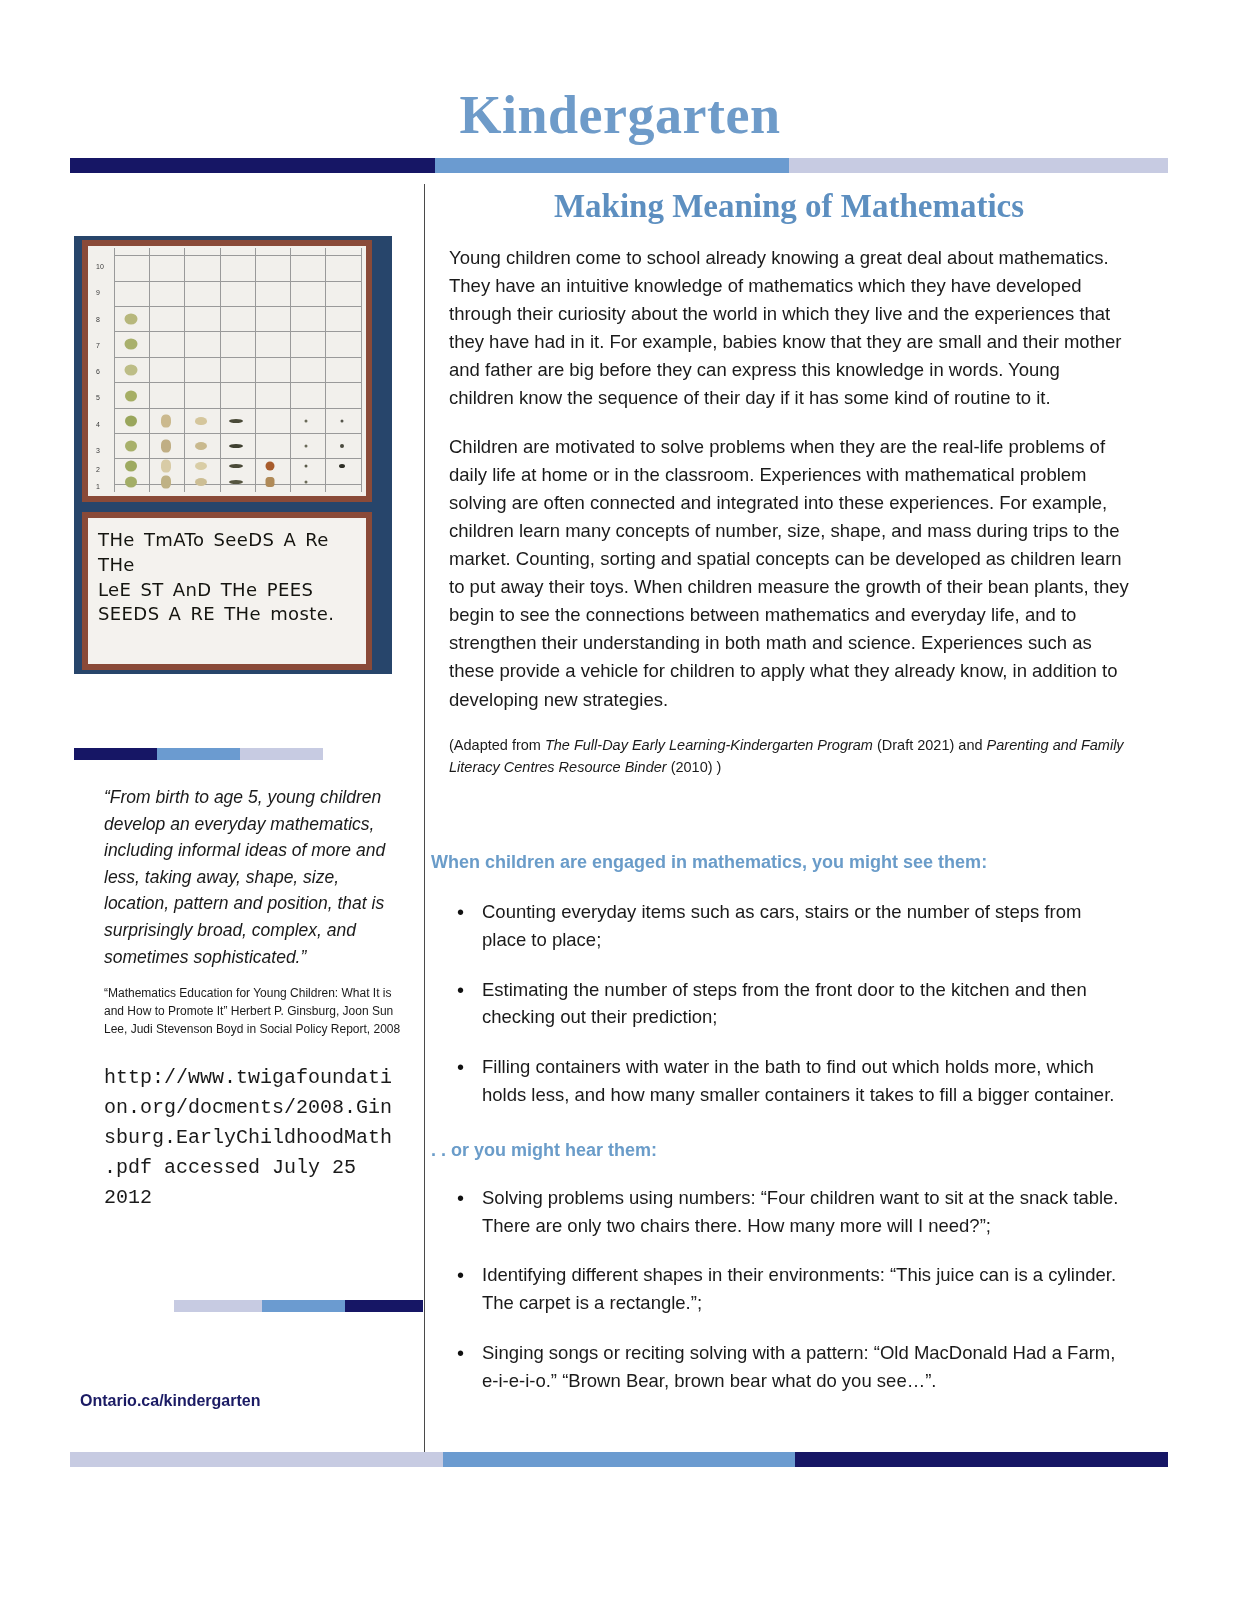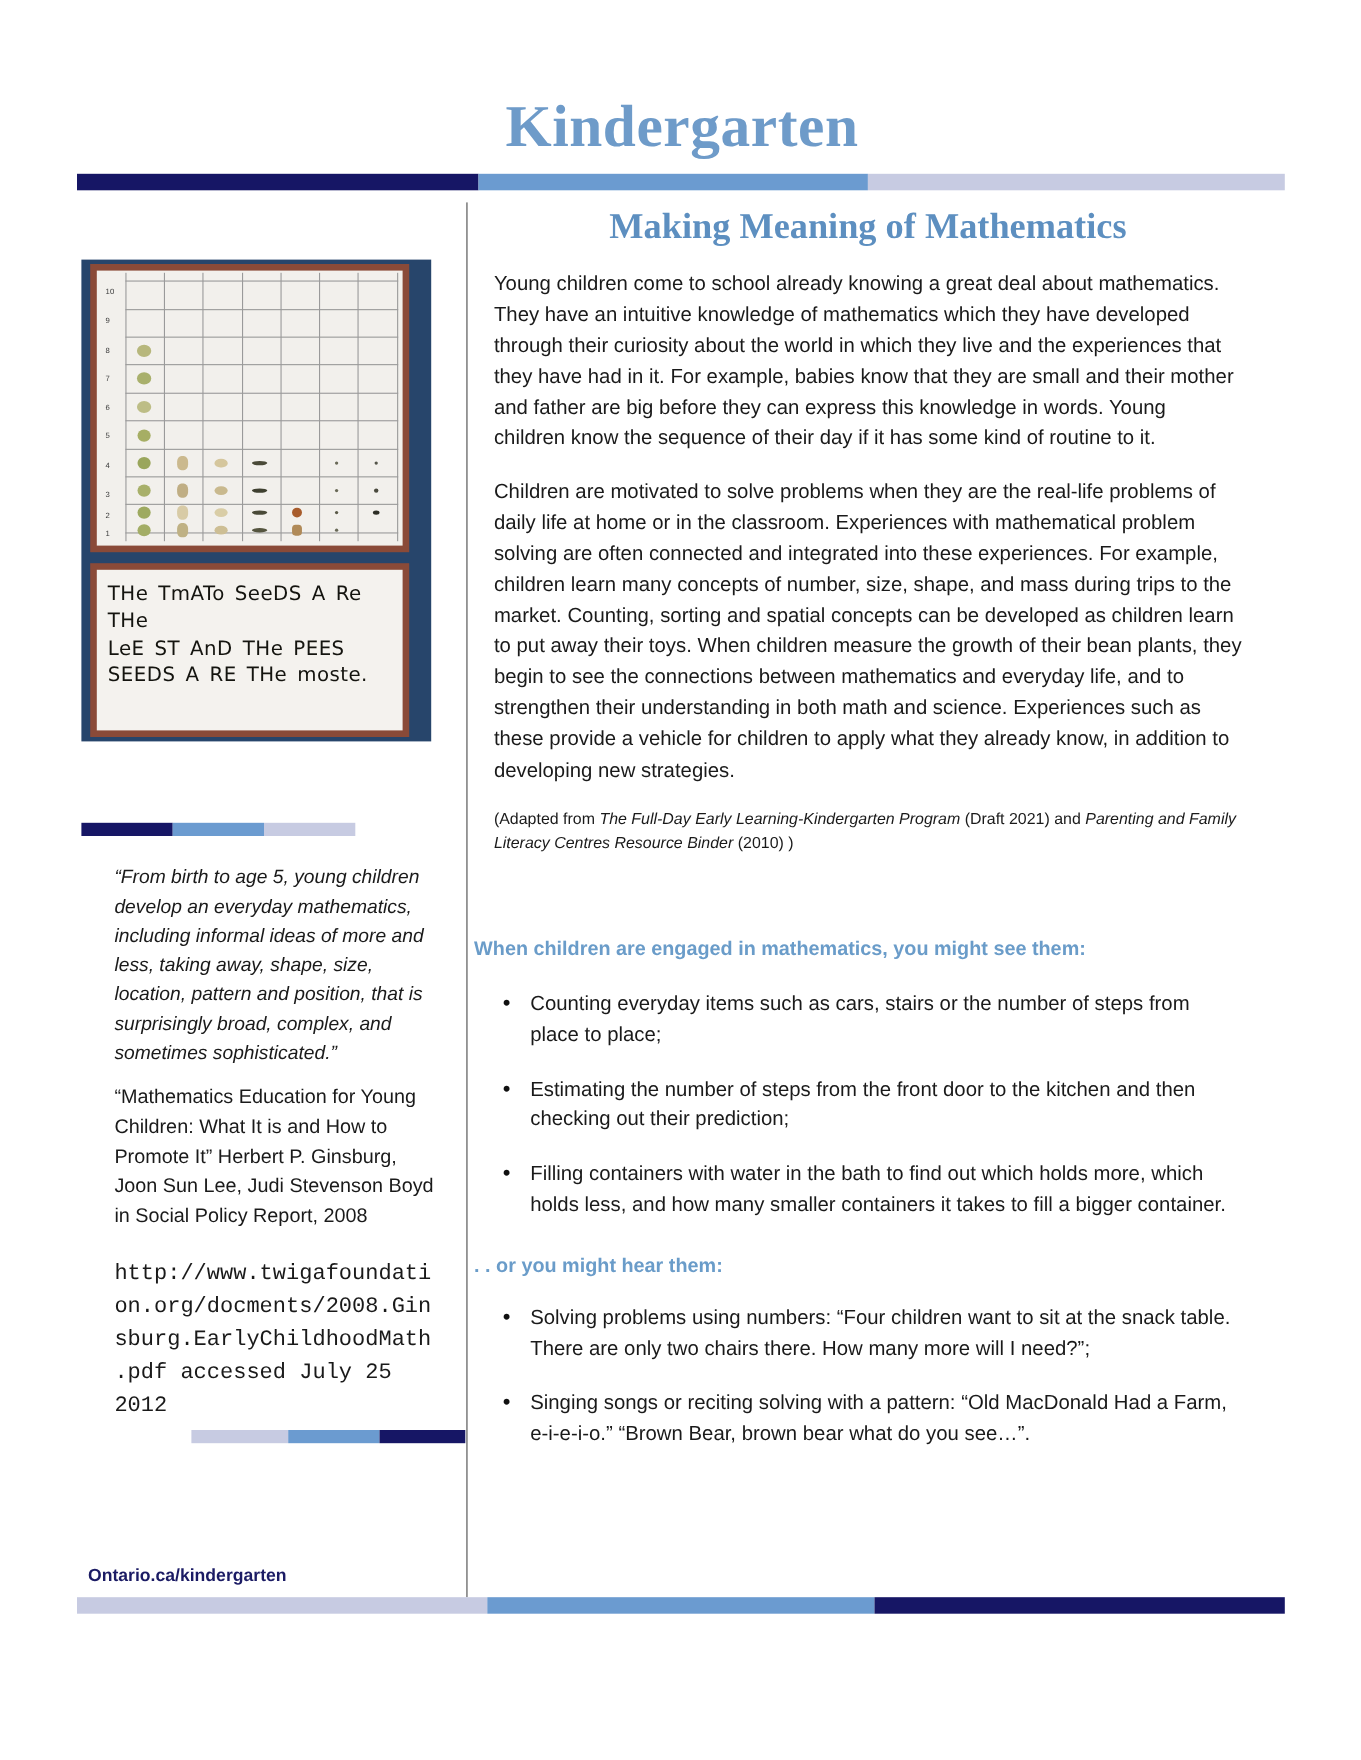--- a/index.html
+++ b/index.html
@@ -202,38 +202,38 @@
     width: 300px;
   }
   .pull-quote {
     font-style: italic;
     font-size: 17.5px;
     line-height: 1.52;
     color: #1a1a1a;
   }
   .attribution {
     margin-top: 14px;
-    font-size: 18px;
+    font-size: 12px;
     line-height: 1.5;
     color: #1a1a1a;
   }
   .attribution-url {
     margin-top: 25px;
     font-size: 20px;
     line-height: 1.5;
     color: #1a1a1a;
     word-break: break-word;
     font-family: Liberation Mono, monospace;
   }
 
   
   .footer-link {
     position: absolute;
     left: 80px;
-    top: 1424px;
+    top: 1392px;
     font-size: 16px;
     font-weight: bold;
     color: #1b1b64;
   }
 
   
   .right-col {
     position: absolute;
     left: 449px;
     top: 188px;
@@ -435,20 +435,21 @@
     <ul class="bullets">
       <li>Counting everyday items such as cars, stairs or the number of steps from place to place;</li>
       <li>Estimating the number of steps from the front door to the kitchen and then checking out their prediction;</li>
       <li>Filling containers with water in the bath to find out which holds more, which holds less, and how many smaller containers it takes to fill a bigger container.</li>
     </ul>
 
     <div class="blue-head tight">. . or you might hear them:</div>
 
     <ul class="bullets">
       <li>Solving problems using numbers: “Four children want to sit at the snack table. There are only two chairs there. How many more will I need?”;</li>
+      <li>Identifying different shapes in their environments:  “This juice can is a cylinder. The carpet is a rectangle.”;</li>
       <li>Singing songs or reciting solving with a pattern: “Old MacDonald Had a Farm, e-i-e-i-o.” “Brown Bear, brown bear what do you see…”.</li>
     </ul>
   </div>
 
   <div class="tribar tribar-footer">
     <span class="seg1"></span>
     <span class="seg2"></span>
     <span class="seg3"></span>
   </div>
 

